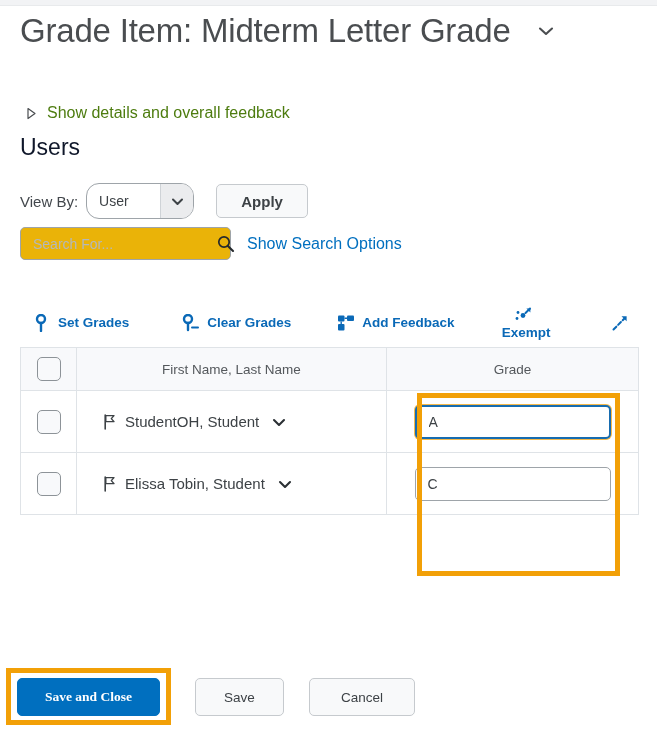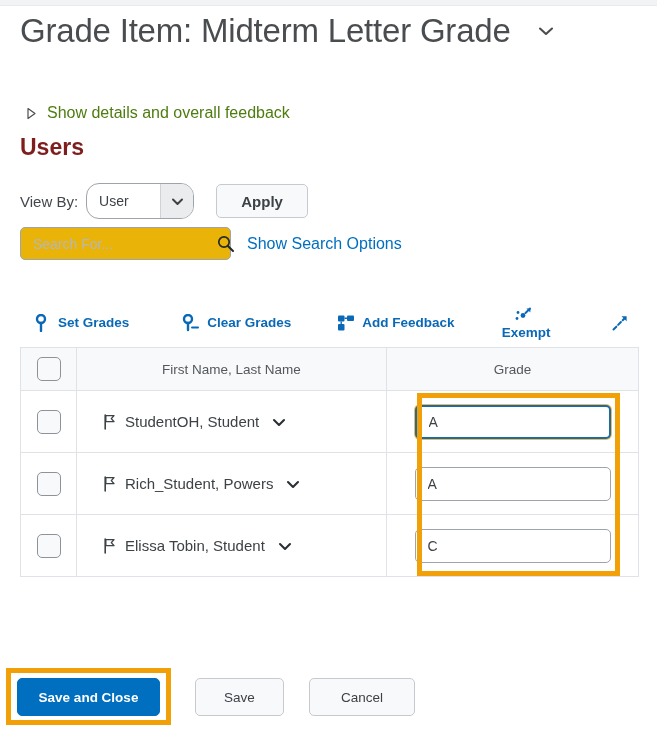--- a/index.html
+++ b/index.html
@@ -70,22 +70,22 @@
     font-size: 16px;
     font-weight: 400;
   }
 
   
   #users-heading {
     position: absolute;
     top: 134px;
     left: 20px;
     font-size: 23px;
-    font-weight: 700;
-    color: #7f1d1d;
+    font-weight: 400;
+    color: #0f172a;
   }
 
   
   #viewby-row {
     position: absolute;
     top: 183px;
     left: 20px;
     display: flex;
     align-items: center;
   }
@@ -318,21 +318,21 @@
   }
   #save-close-button {
     width: 143px;
     height: 38px;
     background: #006fbf;
     border: 1px solid #006fbf;
     border-radius: 5px;
     color: #ffffff;
     font-size: 13.5px;
     font-weight: 700;
-    font-family: Liberation Sans, sans-serif;
+    font-family: Liberation Serif, serif;
     cursor: pointer;
   }
   #save-button {
     margin-left: 35px;
     width: 89px;
     height: 38px;
     background: #f8f9fa;
     border: 1px solid #c6cace;
     border-radius: 5px;
     color: #3d4246;
@@ -510,46 +510,20 @@
           <div class="checkbox"></div>
         </td>
         <td>
           <div class="name-cell">
             <span class="flag-icon">
               <svg width="14" height="16" viewBox="0 0 14 16" aria-hidden="true">
                 <path d="M2.2 1 L2.2 15" stroke="currentColor" stroke-width="1.6" stroke-linecap="round"></path>
                 <path d="M2.8 1.6 L11 1.6 L8.3 4.6 L11 7.6 L2.8 7.6 Z" fill="none" stroke="currentColor" stroke-width="1.4" stroke-linejoin="round"></path>
               </svg>
             </span>
-            <span>Rich_Student, Powers</span>
-            <span class="name-chevron">
-              <svg width="16" height="16" viewBox="0 0 16 16" aria-hidden="true">
-                <path d="M3 6 L8 11 L13 6" fill="none" stroke="currentColor" stroke-width="2.1" stroke-linecap="round" stroke-linejoin="round"></path>
-              </svg>
-            </span>
-          </div>
-        </td>
-        <td>
-          <div class="grade-cell">
-            <input type="text" class="grade-input" value="A" style="">
-          </div>
-        </td>
-      </tr>
-      <tr>
-        <td>
-          <div class="checkbox"></div>
-        </td>
-        <td>
-          <div class="name-cell">
-            <span class="flag-icon">
-              <svg width="14" height="16" viewBox="0 0 14 16" aria-hidden="true">
-                <path d="M2.2 1 L2.2 15" stroke="currentColor" stroke-width="1.6" stroke-linecap="round"></path>
-                <path d="M2.8 1.6 L11 1.6 L8.3 4.6 L11 7.6 L2.8 7.6 Z" fill="none" stroke="currentColor" stroke-width="1.4" stroke-linejoin="round"></path>
-              </svg>
-            </span>
             <span>Elissa Tobin, Student</span>
             <span class="name-chevron">
               <svg width="16" height="16" viewBox="0 0 16 16" aria-hidden="true">
                 <path d="M3 6 L8 11 L13 6" fill="none" stroke="currentColor" stroke-width="2.1" stroke-linecap="round" stroke-linejoin="round"></path>
               </svg>
             </span>
           </div>
         </td>
         <td>
           <div class="grade-cell">

